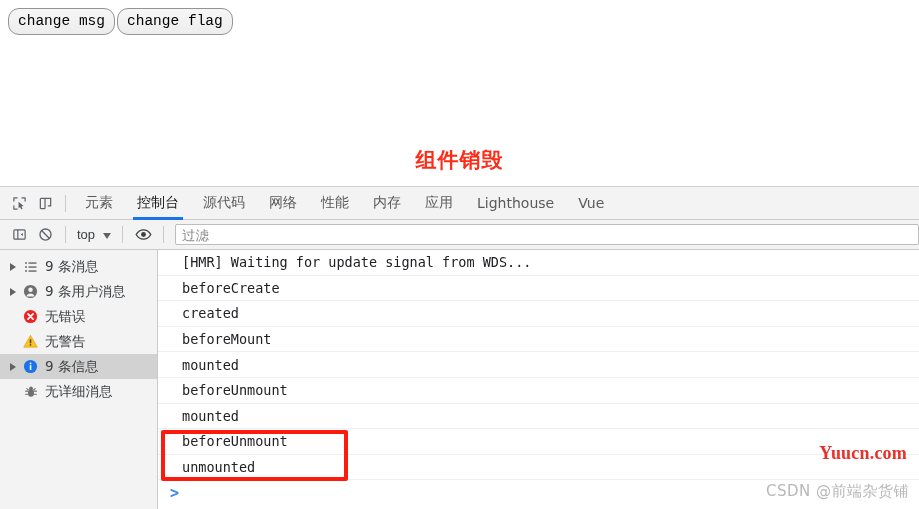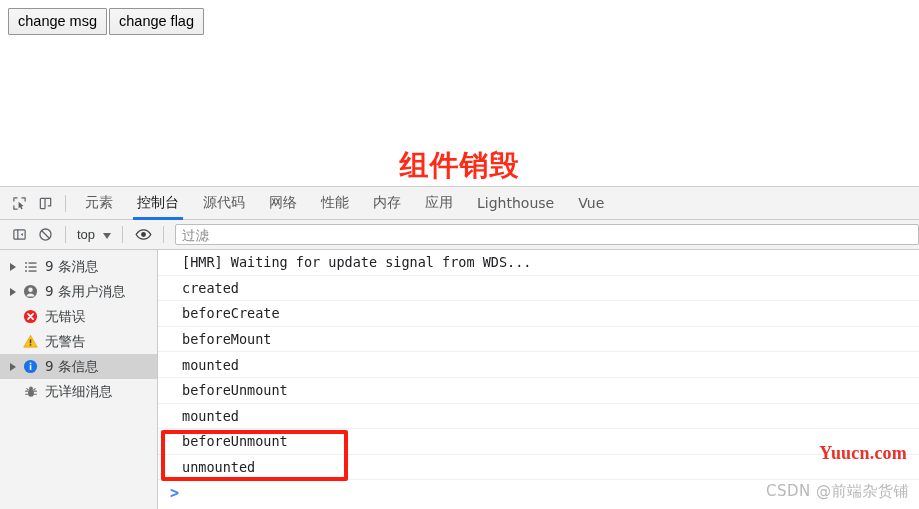--- a/index.html
+++ b/index.html
@@ -13,38 +13,38 @@
 
   #app { position: relative; width: 919px; height: 509px; background: #fff; }
 
   
   .page-region {
     position: absolute; left: 0; top: 0; width: 919px; height: 186px;
     background: #ffffff;
   }
   .btn-row { position: absolute; left: 8px; top: 8px; display: flex; gap: 0px; }
   .ui-button {
-    font-family: Liberation Sans, sans-serif;
+    font-family: Liberation Mono, monospace;
     font-size: 14.5px;
     color: #000;
     background: linear-gradient(#f6f6f6, #ededed);
     border: 1px solid #949494;
-    border-radius: 1px;
+    border-radius: 11px;
     padding: 3px 9px 4px 9px;
     line-height: 18px;
     cursor: pointer;
     margin-right: 2px;
   }
 
   .destroy-title {
     position: absolute;
     left: 0; right: 0; top: 146px;
     text-align: center;
     color: #ff2b17;
-    font-size: 29px;
+    font-size: 21px;
     font-weight: 700;
     letter-spacing: 1px;
     font-family: "DejaVu Sans", sans-serif;
   }
 
   
   .devtools {
     position: absolute; left: 0; top: 186px; width: 919px; height: 323px;
     background: #8b5cf6;
     border-top: 1px solid #cfcfcf;
@@ -357,22 +357,22 @@
               <path d="M1.8 7h2.6M11.6 7h2.6M1.8 10.5h2.6M11.6 10.5h2.6M3.2 4.2l1.8 1.4M12.8 4.2l-1.8 1.4" stroke="#6e6e6e" stroke-width="1.2" stroke-linecap="round"></path>
             </svg>
           </span>
           <span class="side-label">无详细消息</span>
         </div>
 
       </div>
 
       <div class="dt-log">
         <div class="log-row">[HMR] Waiting for update signal from WDS...</div>
+        <div class="log-row">beforeCreate</div>
         <div class="log-row">created</div>
-        <div class="log-row">beforeCreate</div>
         <div class="log-row">beforeMount</div>
         <div class="log-row">mounted</div>
         <div class="log-row">beforeUnmount</div>
         <div class="log-row">mounted</div>
         <div class="log-row">beforeUnmount</div>
         <div class="log-row">unmounted</div>
         <div class="prompt-row">
           <span class="prompt-arrow">&gt;</span>
         </div>
         <div class="redbox"></div>

